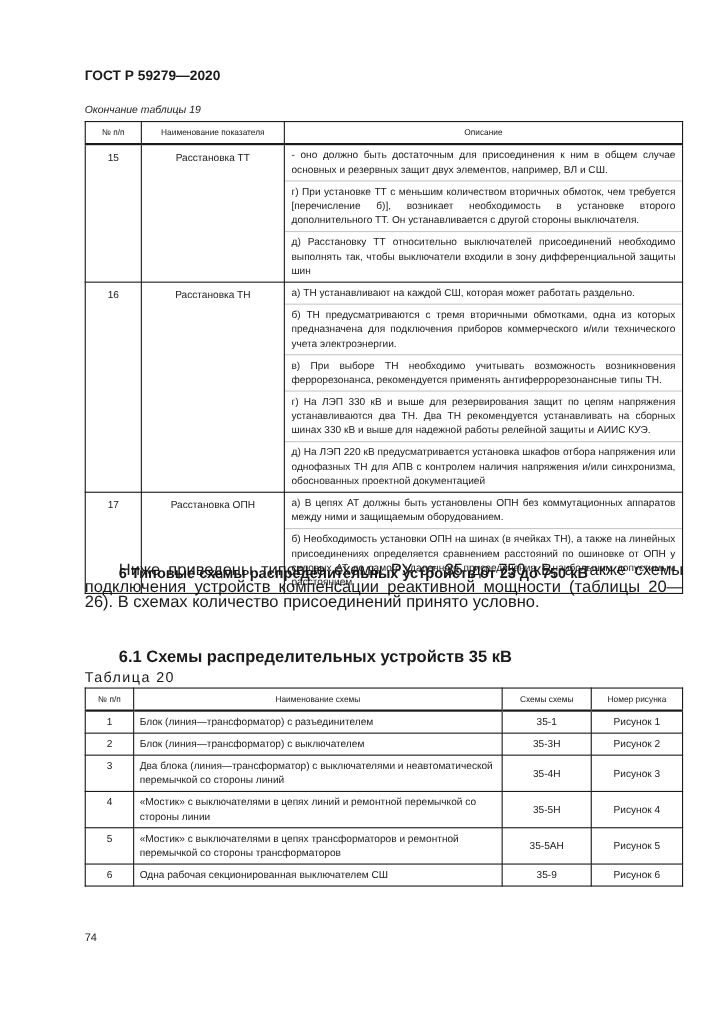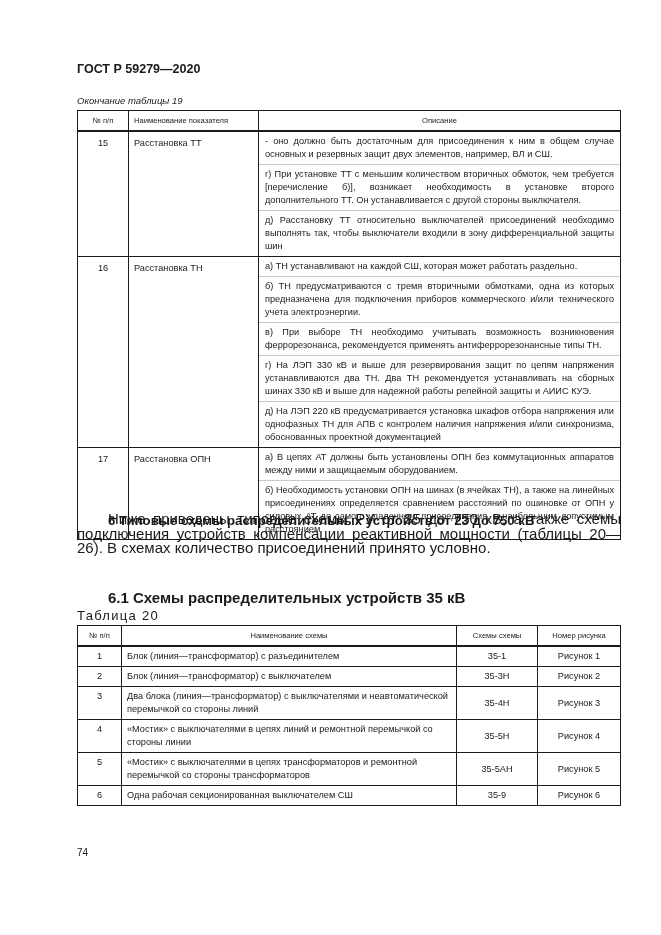--- a/index.html
+++ b/index.html
@@ -5,21 +5,21 @@
   html, body { margin:0; padding:0; background:#ffffff; }
   body { width:661px; height:935px; position:relative; overflow:hidden;
          font-family:"Liberation Sans", sans-serif; color:#1a1a1a; }
   .doc-code { position:absolute; left:77px; top:62px; font-size:12.5px; font-weight:bold; }
   .caption19 { position:absolute; left:77px; top:95px; font-size:9.5px; font-style:italic; }
   table { border-collapse:collapse; position:absolute; font-size:9.2px; line-height:13px; }
   td, th { border:1px solid #1a1a1a; vertical-align:top; }
   th { font-weight:normal; font-size:7.6px; padding:3px 3px; height:12px; vertical-align:middle; }
   #t19 { left:77px; top:110px; width:544px; }
   #t19 .c-num { width:44px; text-align:center; }
-  #t19 .c-name { width:119px; padding:3px 5px; }
+  #t19 .c-name { width:119px; padding:3px 5px;text-align:center; }
   #t19 .c-desc { padding:0; }
   #t19 td.c-num, #t19 td.c-name { padding-top:5px; }
   .para { padding:3px 6px 3px 6px; text-align:justify; border-bottom:1px solid #c8c8c8; }
   .para:last-child { border-bottom:none; }
   .thead-sep th { border-bottom:2px solid #1a1a1a; }
   .sec6 { position:absolute; left:108px; top:513px; font-size:13.2px; font-weight:bold; }
   .intro { position:absolute; left:77px; top:512px; width:544px; font-size:15px; line-height:14.5px; text-align:justify; text-indent:31px; }
   .sec61 { position:absolute; left:108px; top:589px; font-size:15px; font-weight:bold; }
   .caption20 { position:absolute; left:77px; top:608px; font-size:13px; letter-spacing:1.3px; }
   #t20 { left:77px; top:625px; width:544px; }
@@ -34,21 +34,21 @@
 </head>
 <body>
 
 <div class="doc-code">ГОСТ Р 59279—2020</div>
 <div class="caption19">Окончание таблицы 19</div>
 
 <table id="t19">
   <thead>
     <tr class="thead-sep">
       <th class="c-num">№ п/п</th>
-      <th class="c-name" style="text-align:left">Наименование показателя</th>
+      <th class="c-name" style="text-align:center">Наименование показателя</th>
       <th>Описание</th>
     </tr>
   </thead>
   <tbody>
     <tr>
       <td class="c-num">15</td>
       <td class="c-name">Расстановка ТТ</td>
       <td class="c-desc">
         <div class="para">- оно должно быть достаточным для присоединения к ним в общем случае основных и резервных защит двух элементов, например, ВЛ и СШ.</div>
         <div class="para">г) При установке ТТ с меньшим количеством вторичных обмоток, чем требуется [перечисление б)], возникает необходимость в установке второго дополнительного ТТ. Он устанавливается с другой стороны выключателя.</div>

